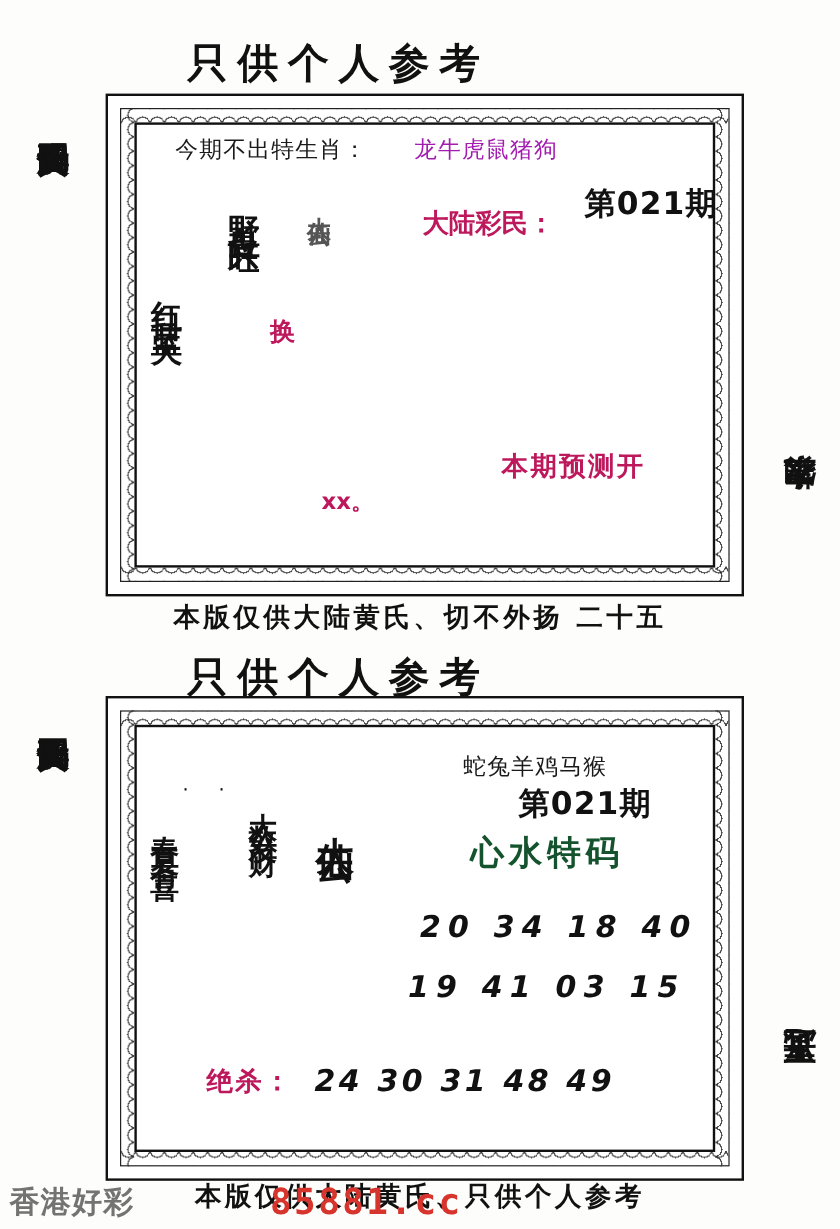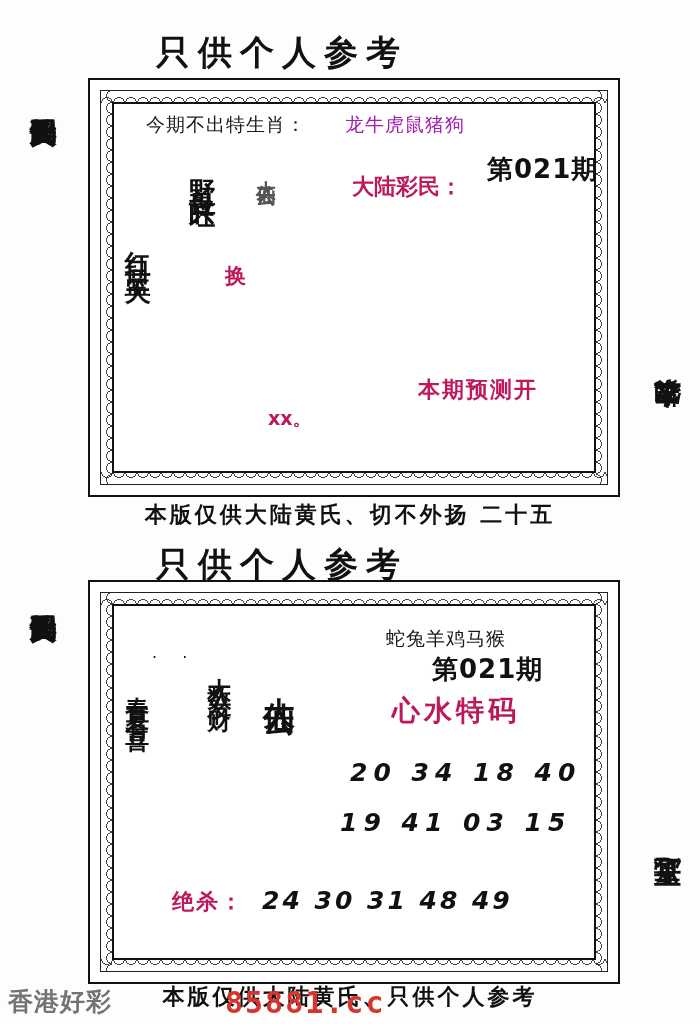--- a/index.html
+++ b/index.html
@@ -139,21 +139,21 @@
     letter-spacing:6px;
     color:#111;
     white-space:nowrap;
     font-style:italic;
   }
   .xinshui{
     position:absolute;
     font-size:28px;
     font-weight:700;
     letter-spacing:4px;
-    color:#be185d;
+    color:#14532d;
   }
 
   
   .wm-left{
     position:absolute;
     left:8px;bottom:6px;
     font-size:25px;
     font-weight:700;
     color:#737373;
     letter-spacing:1px;

